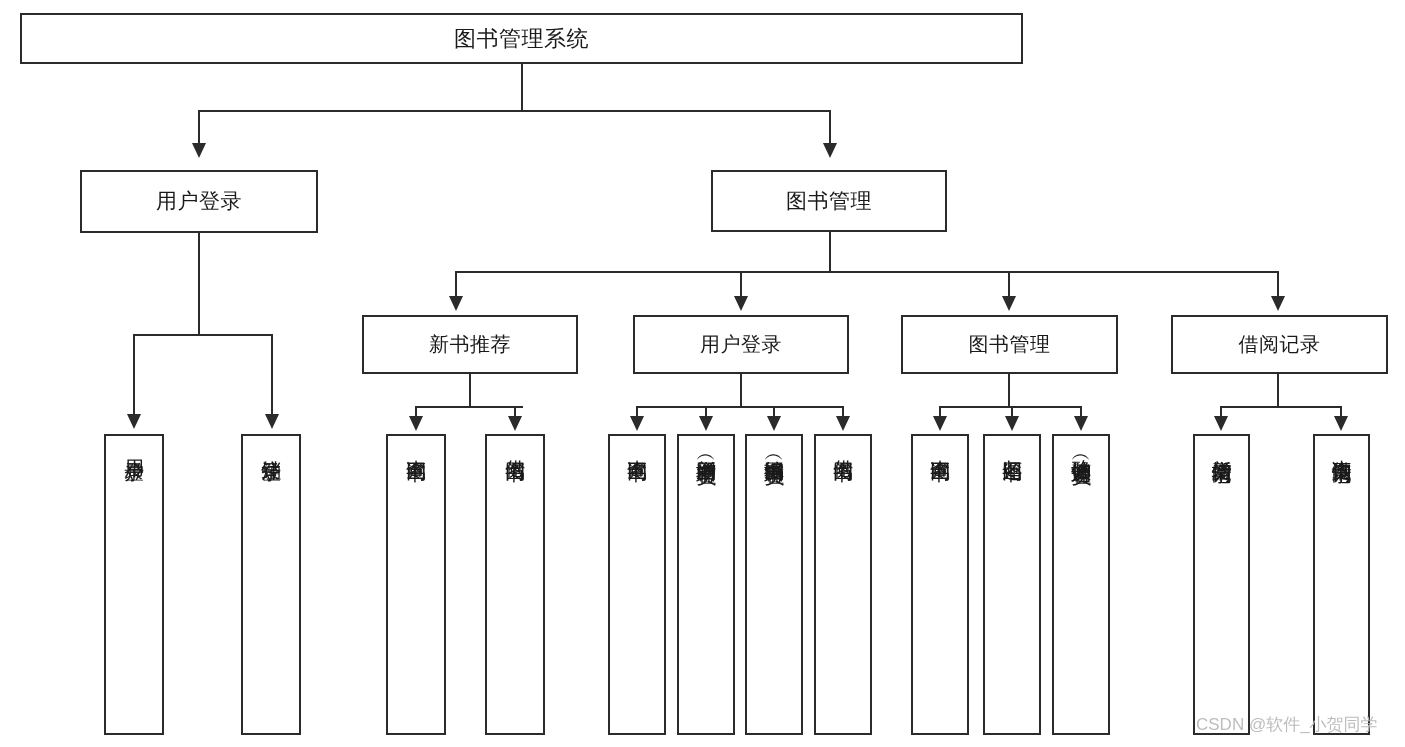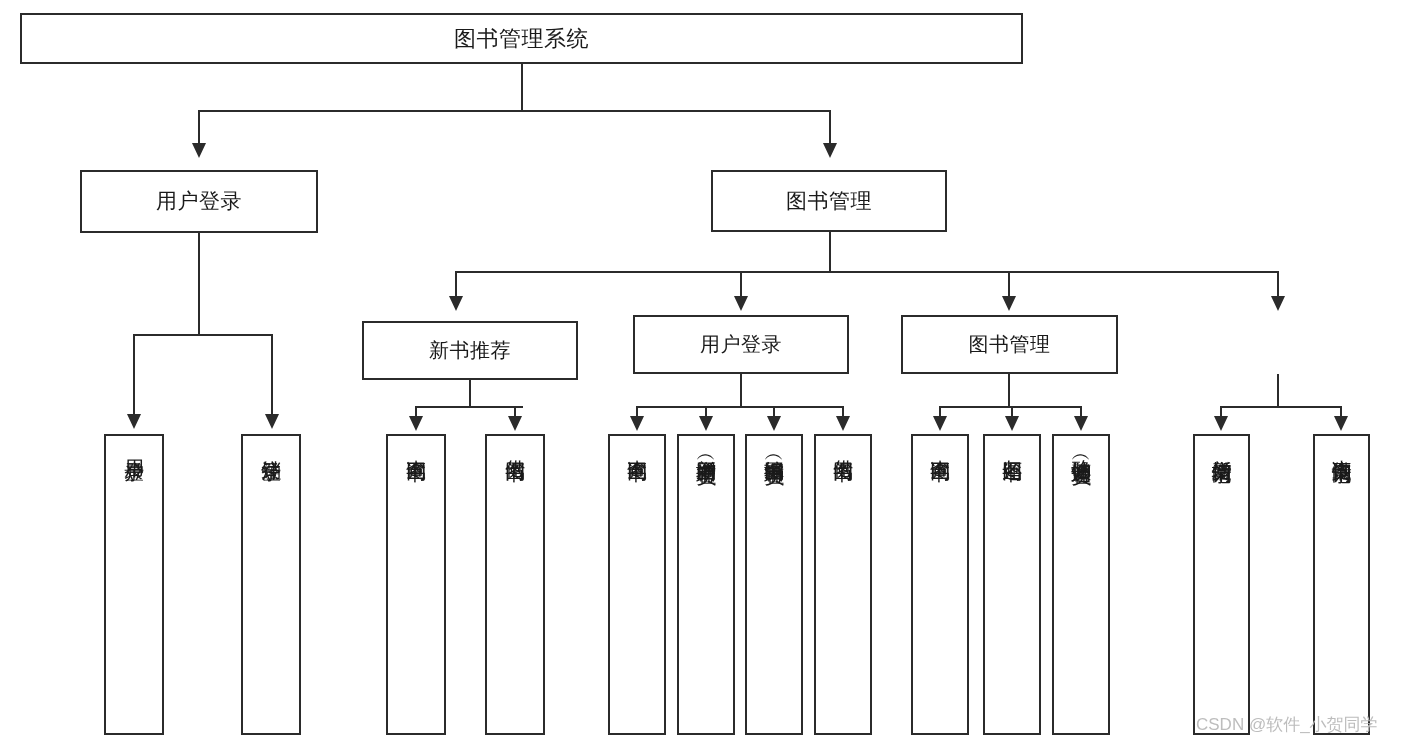--- a/index.html
+++ b/index.html
@@ -158,29 +158,32 @@
     <span class="label">图书管理系统</span>
   </div>
 
   <div class="node level2" style="left:80px; top:170px; width:238px; height:63px;">
     <span class="label">用户登录</span>
   </div>
   <div class="node level2" style="left:711px; top:170px; width:236px; height:62px;">
     <span class="label">图书管理</span>
   </div>
 
-  <div class="node level3" style="left:362px; top:315px; width:216px; height:59px;margin-top:6px;">
+  <div class="node level3" style="left:362px; top:315px; width:216px; height:59px;">
     <span class="label">新书推荐</span>
   </div>
   <div class="node level3" style="left:633px; top:315px; width:216px; height:59px;">
     <span class="label">用户登录</span>
   </div>
   <div class="node level3" style="left:901px; top:315px; width:217px; height:59px;">
     <span class="label">图书管理</span>
   </div>
+  <div class="node level3" style="left:1171px; top:315px; width:217px; height:59px;">
+    <span class="label">借阅记录</span>
+  </div>
 
   <div class="node leaf" style="left:104px; top:434px; width:60px; height:301px;">
     <span class="label">用户登录</span>
   </div>
   <div class="node leaf" style="left:241px; top:434px; width:60px; height:301px;">
     <span class="label">注销登录</span>
   </div>
 
   <div class="node leaf" style="left:386px; top:434px; width:60px; height:301px;">
     <span class="label">查询图书</span>

